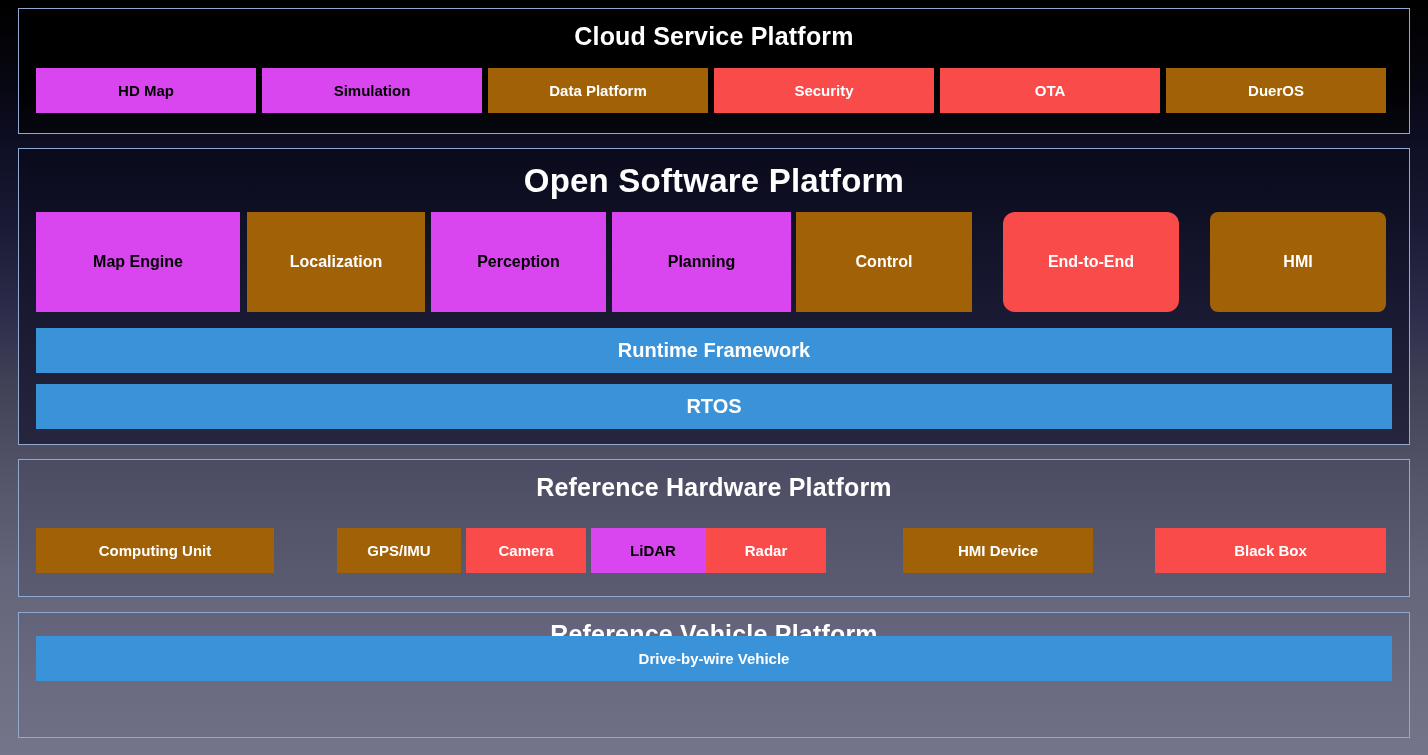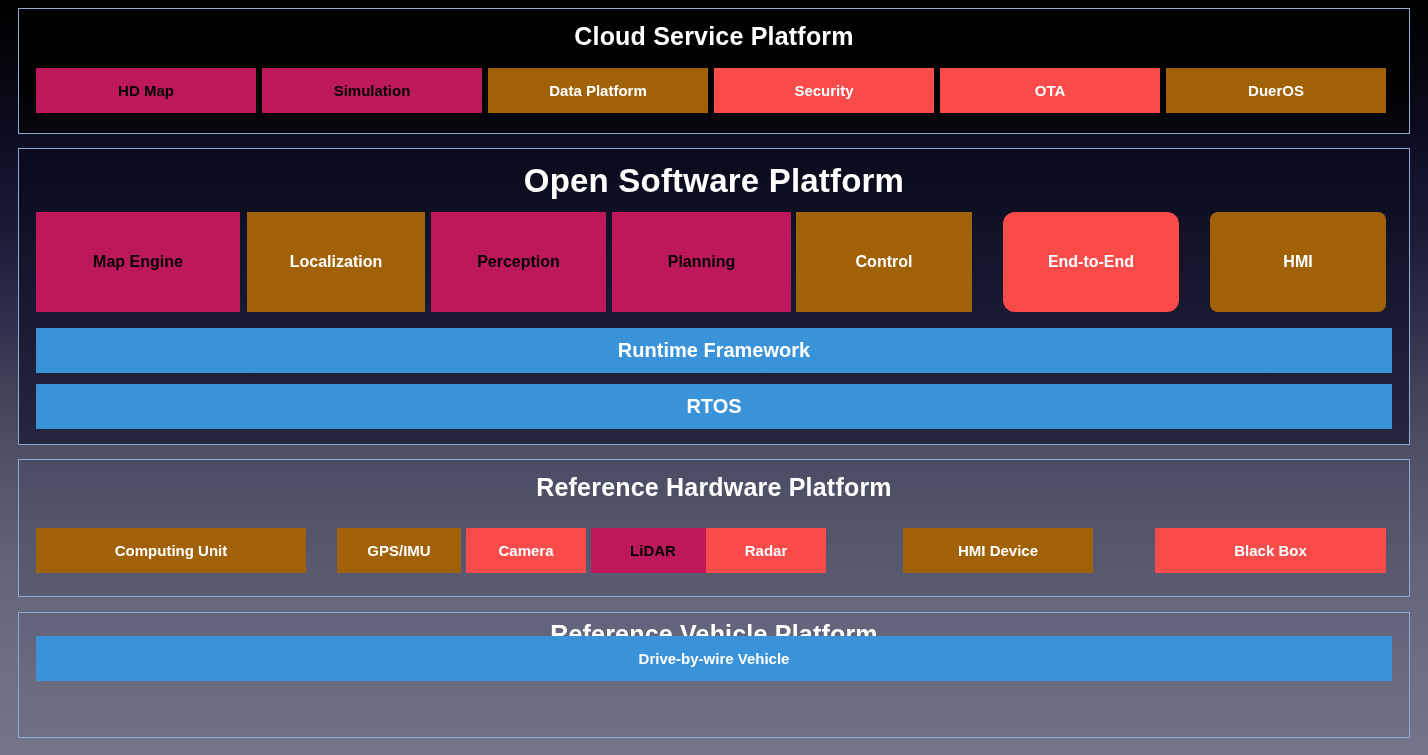--- a/index.html
+++ b/index.html
@@ -86,21 +86,21 @@
   
   .block {
     position: absolute;
     display: flex;
     align-items: center;
     justify-content: center;
     font-weight: bold;
     text-align: center;
     line-height: 1.15;
   }
-  .block.yellow { background: #be185d; color: #000000; }
+  .block.yellow { background: #d946ef; color: #000000; }
   .block.blue   { background: #a16207; color: #ffffff; }
   .block.red    { background: #fa4b4b; color: #ffffff; }
 
   
   .cloud-block {
     top: 68px;
     height: 45px;
     font-size: 15px;
   }
 
@@ -209,21 +209,21 @@
     <span>Runtime Framework</span>
   </div>
   <div class="bar" id="bar-rtos">
     <span>RTOS</span>
   </div>
 
   <div class="layer" id="layer-hardware">
     <div class="layer-title">Reference Hardware Platform</div>
   </div>
 
-  <div class="block blue hw-block" style="left:36px; width:270px;">
+  <div class="block blue hw-block" style="left:36px; width:238px;">
     <span>Computing Unit</span>
   </div>
   <div class="block blue hw-block" style="left:337px; width:124px;">
     <span>GPS/IMU</span>
   </div>
   <div class="block red hw-block" style="left:466px; width:120px;">
     <span>Camera</span>
   </div>
   <div class="block yellow hw-block" style="left:591px; width:124px;">
     <span>LiDAR</span>

